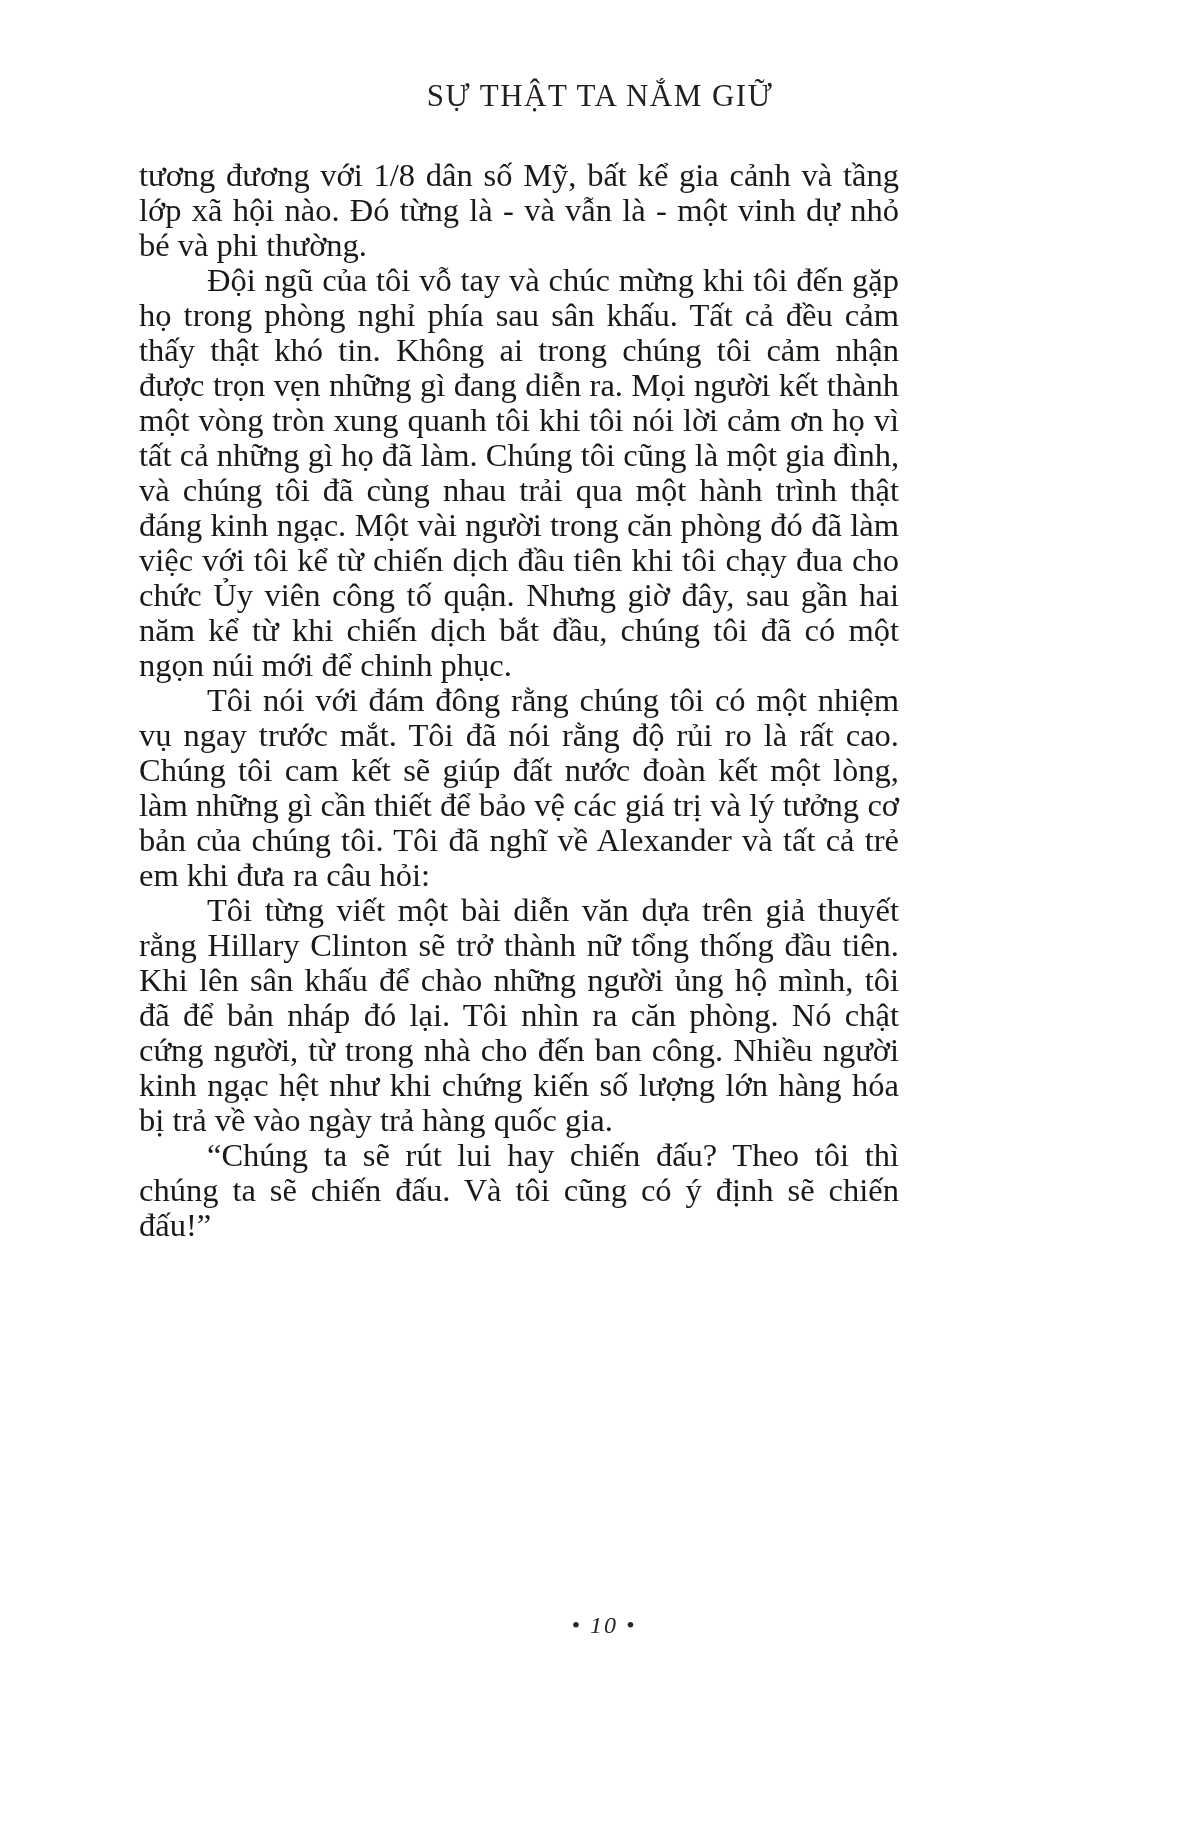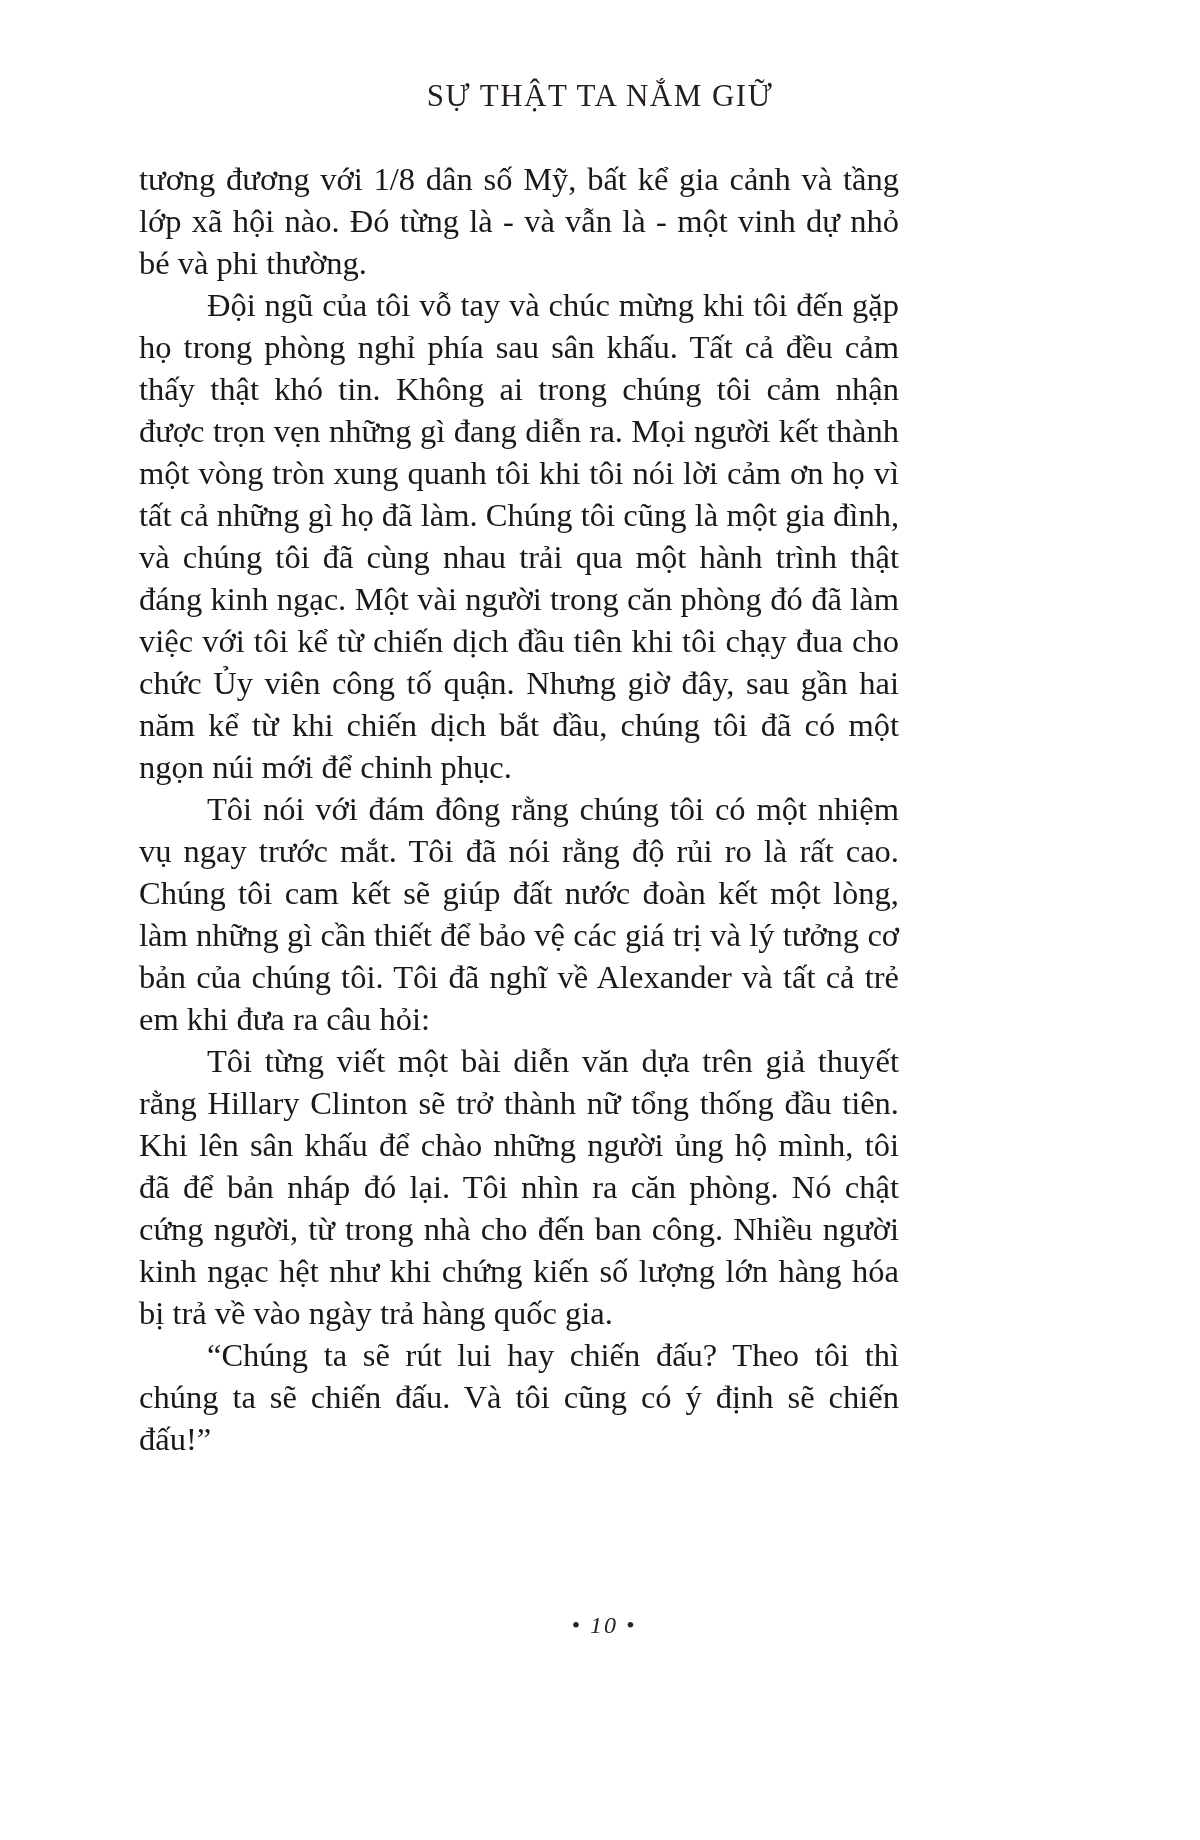--- a/index.html
+++ b/index.html
@@ -31,21 +31,21 @@
   }
   .body-column {
     position: absolute;
     top: 158px;
     left: 139px;
     width: 760px;
   }
   p.para {
     margin: 0;
     font-size: 32.5px;
-    line-height: 42px;
+    line-height: 35px;
     text-align: justify;
     text-justify: inter-word;
     color: #1b1815;
     hyphens: none;
   }
   p.para.indent {
     text-indent: 68px;
   }
   .folio {
     position: absolute;

